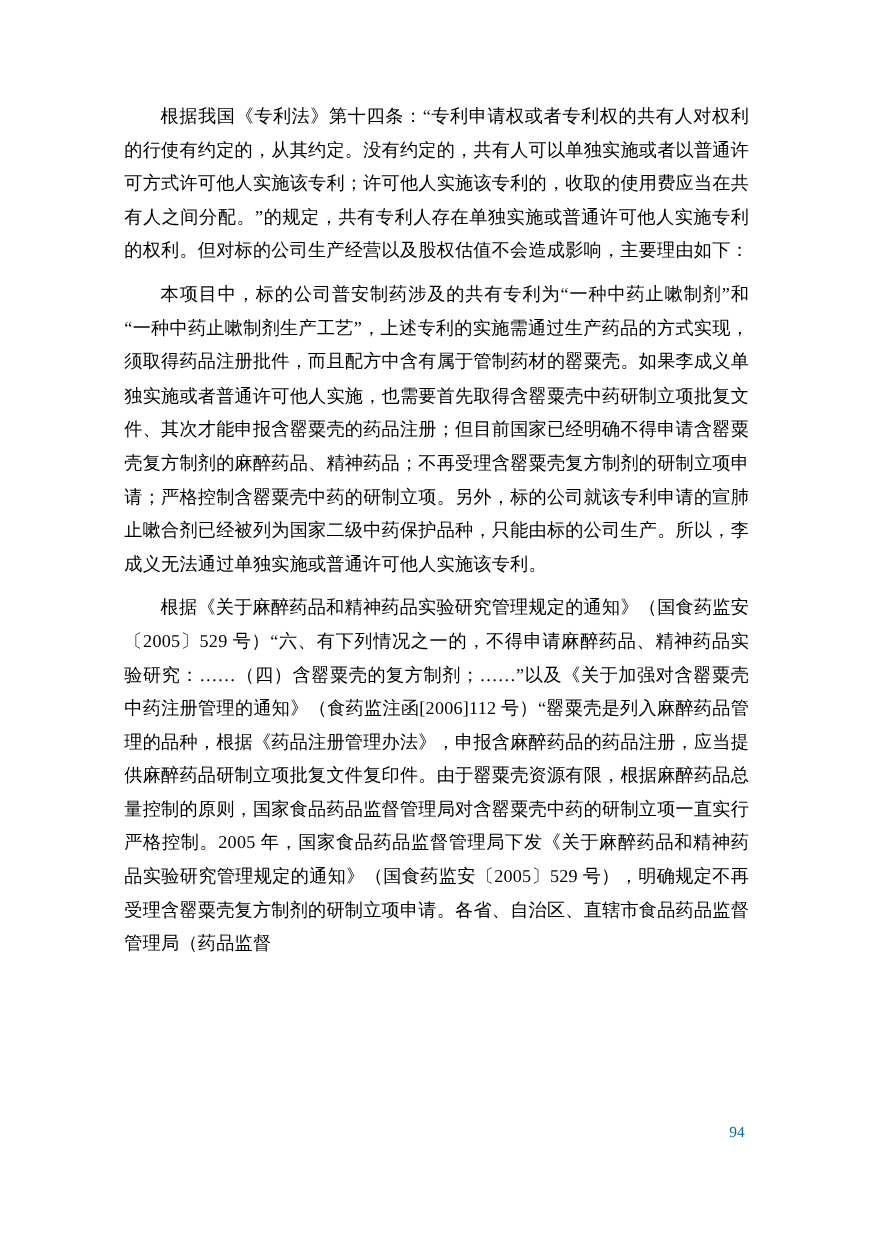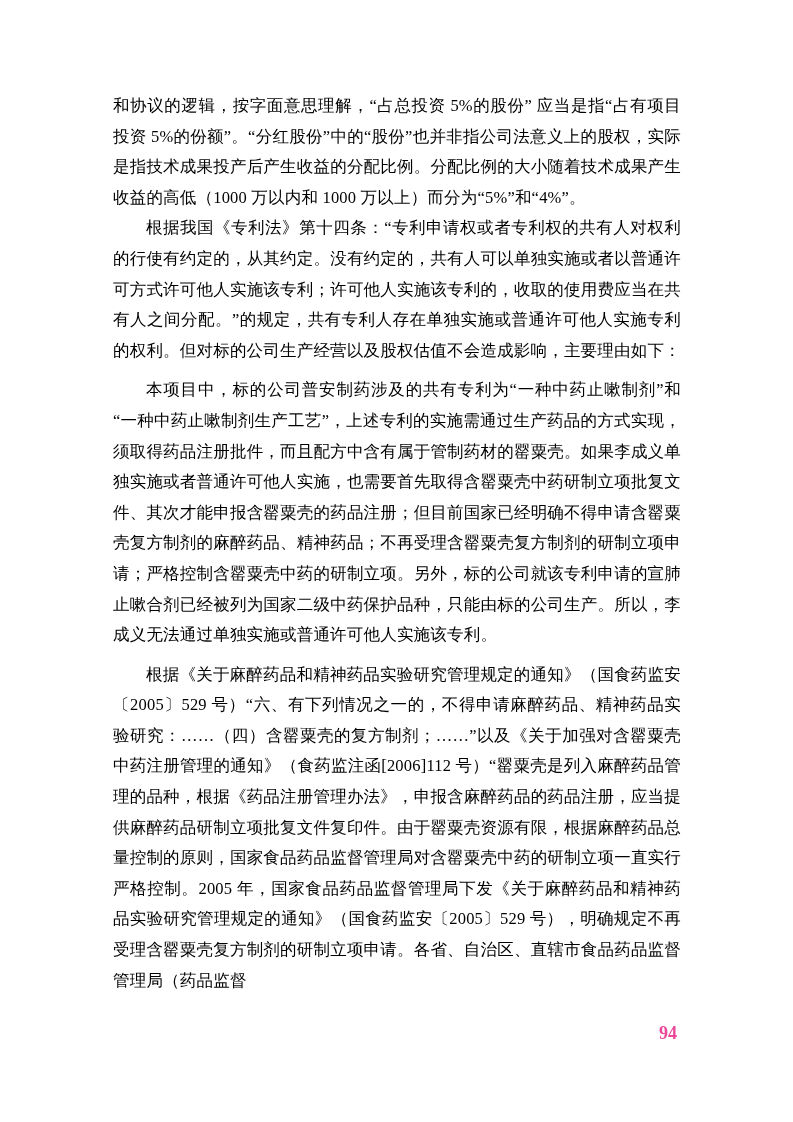--- a/index.html
+++ b/index.html
@@ -33,30 +33,29 @@
   .para-indent {
     text-indent: 2em;
   }
   .para-gap {
     margin-top: 9px !important;
   }
   .page-number {
     position: absolute;
     top: 1023px;
     right: 116px;
-    font-size: 18px;
-    font-weight: 700;
-    color: #ec4899;
+    font-size: 14px;
+    font-weight: 400;
+    color: #0369a1;
     font-family: "Liberation Serif", "DejaVu Serif", serif;
   }
 </style>
 </head>
 <body>
 
 <div class="page">
   <div class="content">
-    <p class="para-continuation">和协议的逻辑，按字面意思理解，“占总投资 5%的股份” 应当是指“占有项目投资 5%的份额”。“分红股份”中的“股份”也并非指公司法意义上的股权，实际是指技术成果投产后产生收益的分配比例。分配比例的大小随着技术成果产生收益的高低（1000 万以内和 1000 万以上）而分为“5%”和“4%”。</p>
     <p class="para-indent">根据我国《专利法》第十四条：“专利申请权或者专利权的共有人对权利的行使有约定的，从其约定。没有约定的，共有人可以单独实施或者以普通许可方式许可他人实施该专利；许可他人实施该专利的，收取的使用费应当在共有人之间分配。”的规定，共有专利人存在单独实施或普通许可他人实施专利的权利。但对标的公司生产经营以及股权估值不会造成影响，主要理由如下：</p>
     <p class="para-indent para-gap">本项目中，标的公司普安制药涉及的共有专利为“一种中药止嗽制剂”和“一种中药止嗽制剂生产工艺”，上述专利的实施需通过生产药品的方式实现，须取得药品注册批件，而且配方中含有属于管制药材的罂粟壳。如果李成义单独实施或者普通许可他人实施，也需要首先取得含罂粟壳中药研制立项批复文件、其次才能申报含罂粟壳的药品注册；但目前国家已经明确不得申请含罂粟壳复方制剂的麻醉药品、精神药品；不再受理含罂粟壳复方制剂的研制立项申请；严格控制含罂粟壳中药的研制立项。另外，标的公司就该专利申请的宣肺止嗽合剂已经被列为国家二级中药保护品种，只能由标的公司生产。所以，李成义无法通过单独实施或普通许可他人实施该专利。</p>
     <p class="para-indent para-gap">根据《关于麻醉药品和精神药品实验研究管理规定的通知》（国食药监安〔2005〕529 号）“六、有下列情况之一的，不得申请麻醉药品、精神药品实验研究：……（四）含罂粟壳的复方制剂；……”以及《关于加强对含罂粟壳中药注册管理的通知》（食药监注函[2006]112 号）“罂粟壳是列入麻醉药品管理的品种，根据《药品注册管理办法》，申报含麻醉药品的药品注册，应当提供麻醉药品研制立项批复文件复印件。由于罂粟壳资源有限，根据麻醉药品总量控制的原则，国家食品药品监督管理局对含罂粟壳中药的研制立项一直实行严格控制。2005 年，国家食品药品监督管理局下发《关于麻醉药品和精神药品实验研究管理规定的通知》（国食药监安〔2005〕529 号），明确规定不再受理含罂粟壳复方制剂的研制立项申请。各省、自治区、直辖市食品药品监督管理局（药品监督</p>
   </div>
   <div class="page-number">94</div>
 </div>
 
 </body></html>

